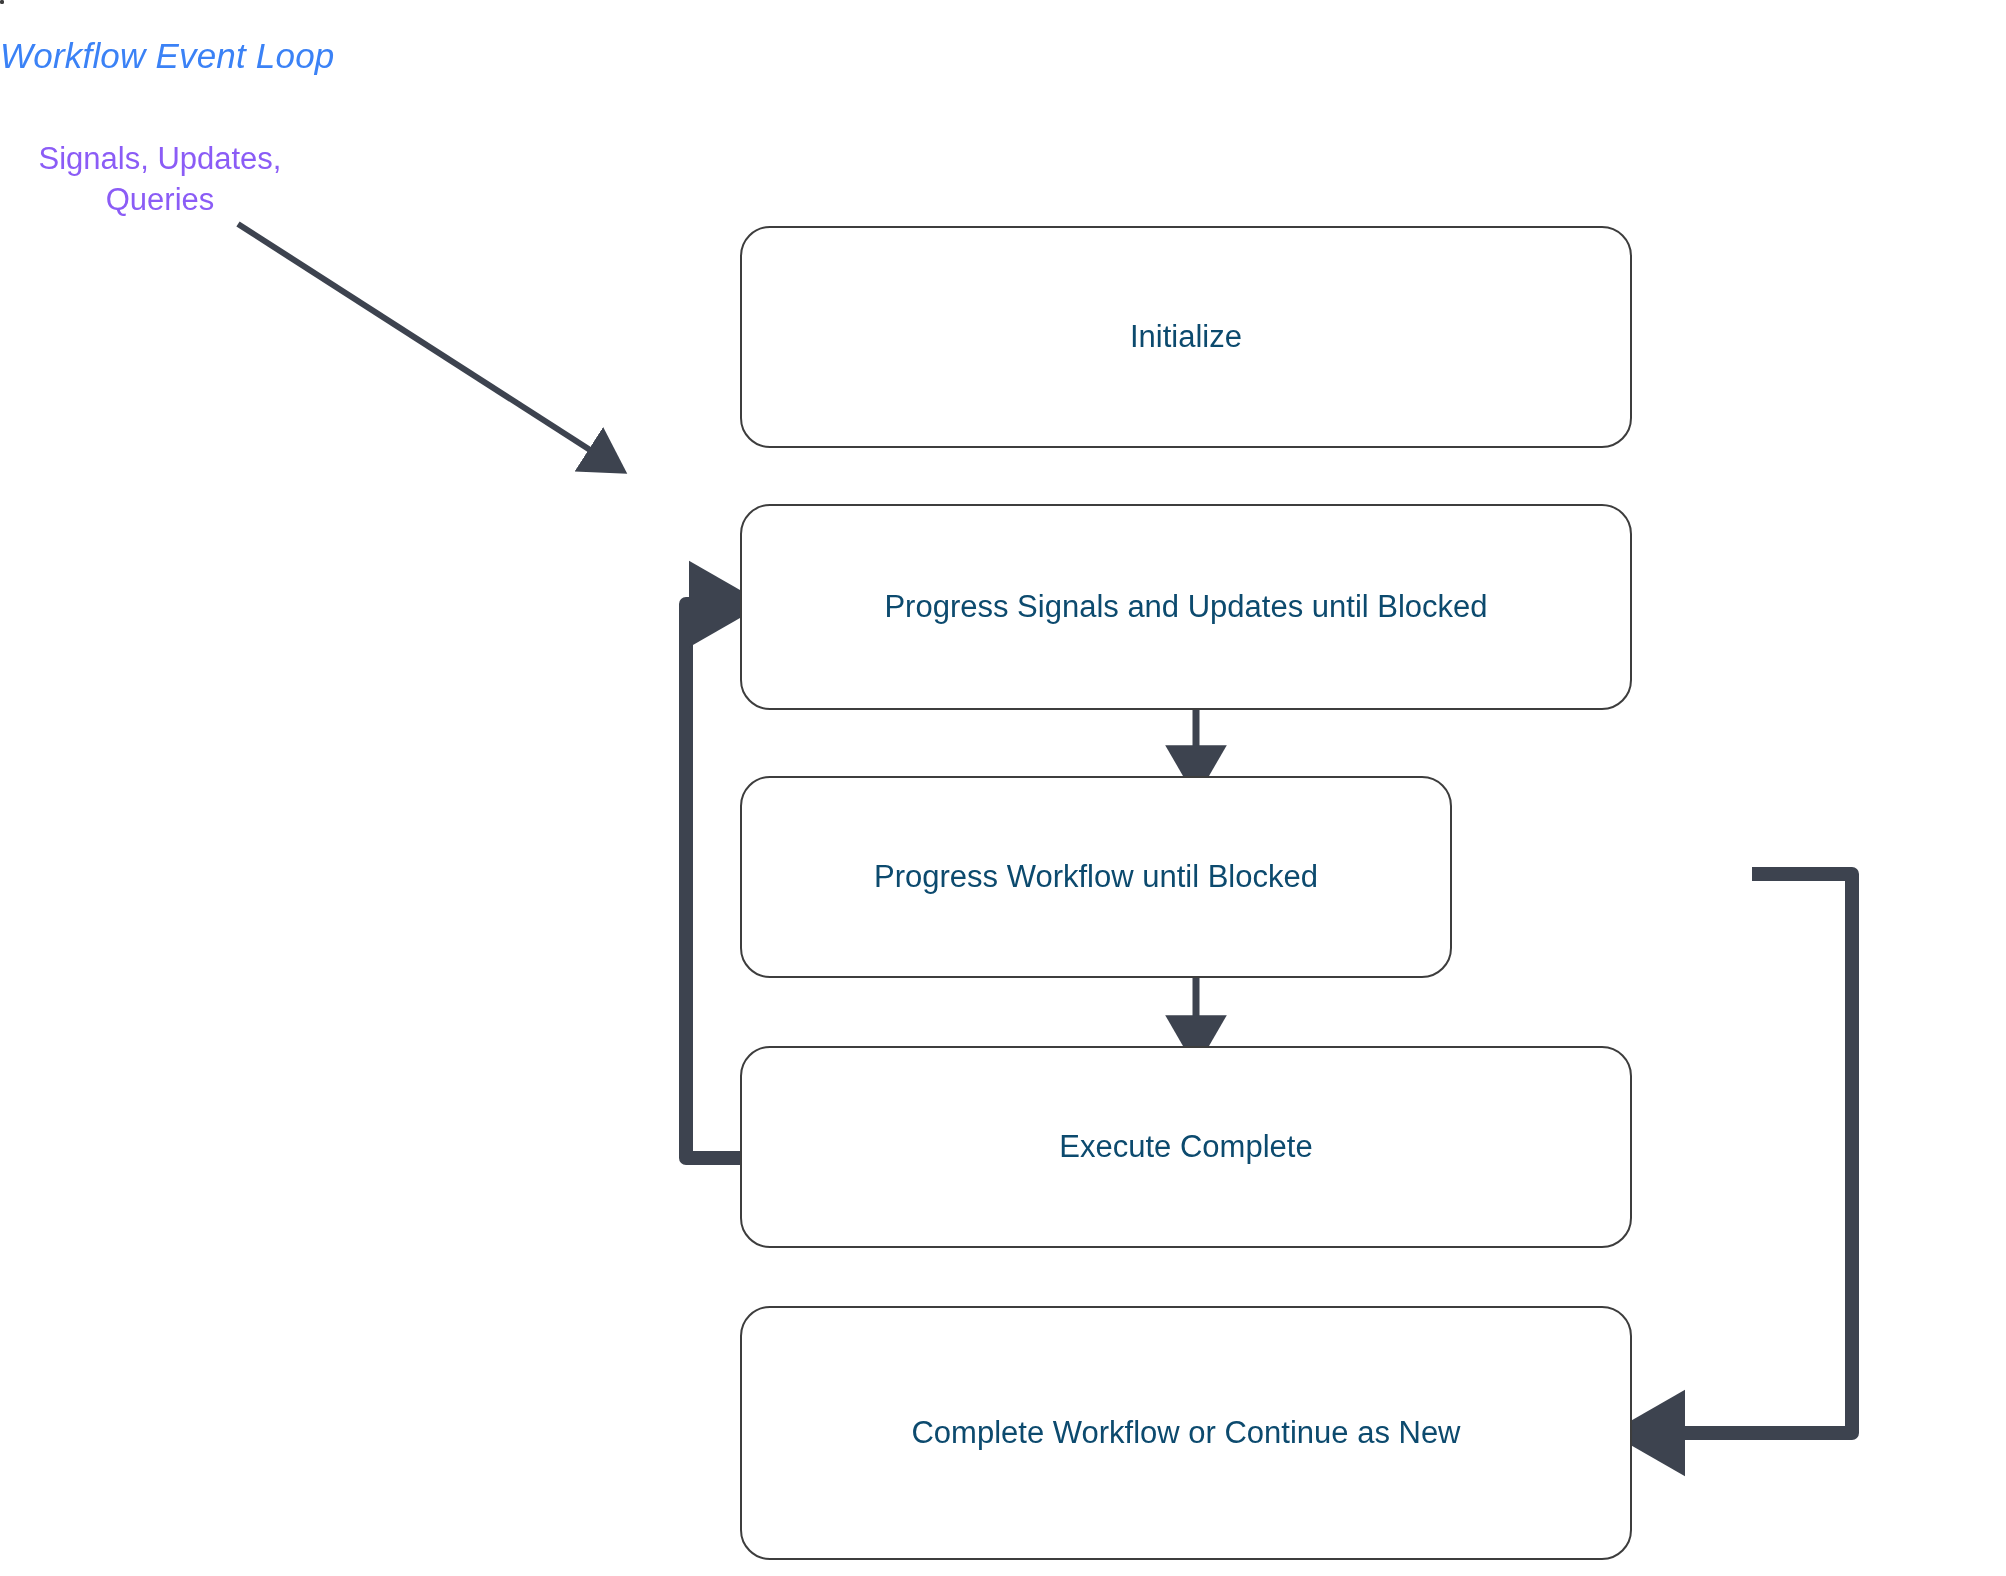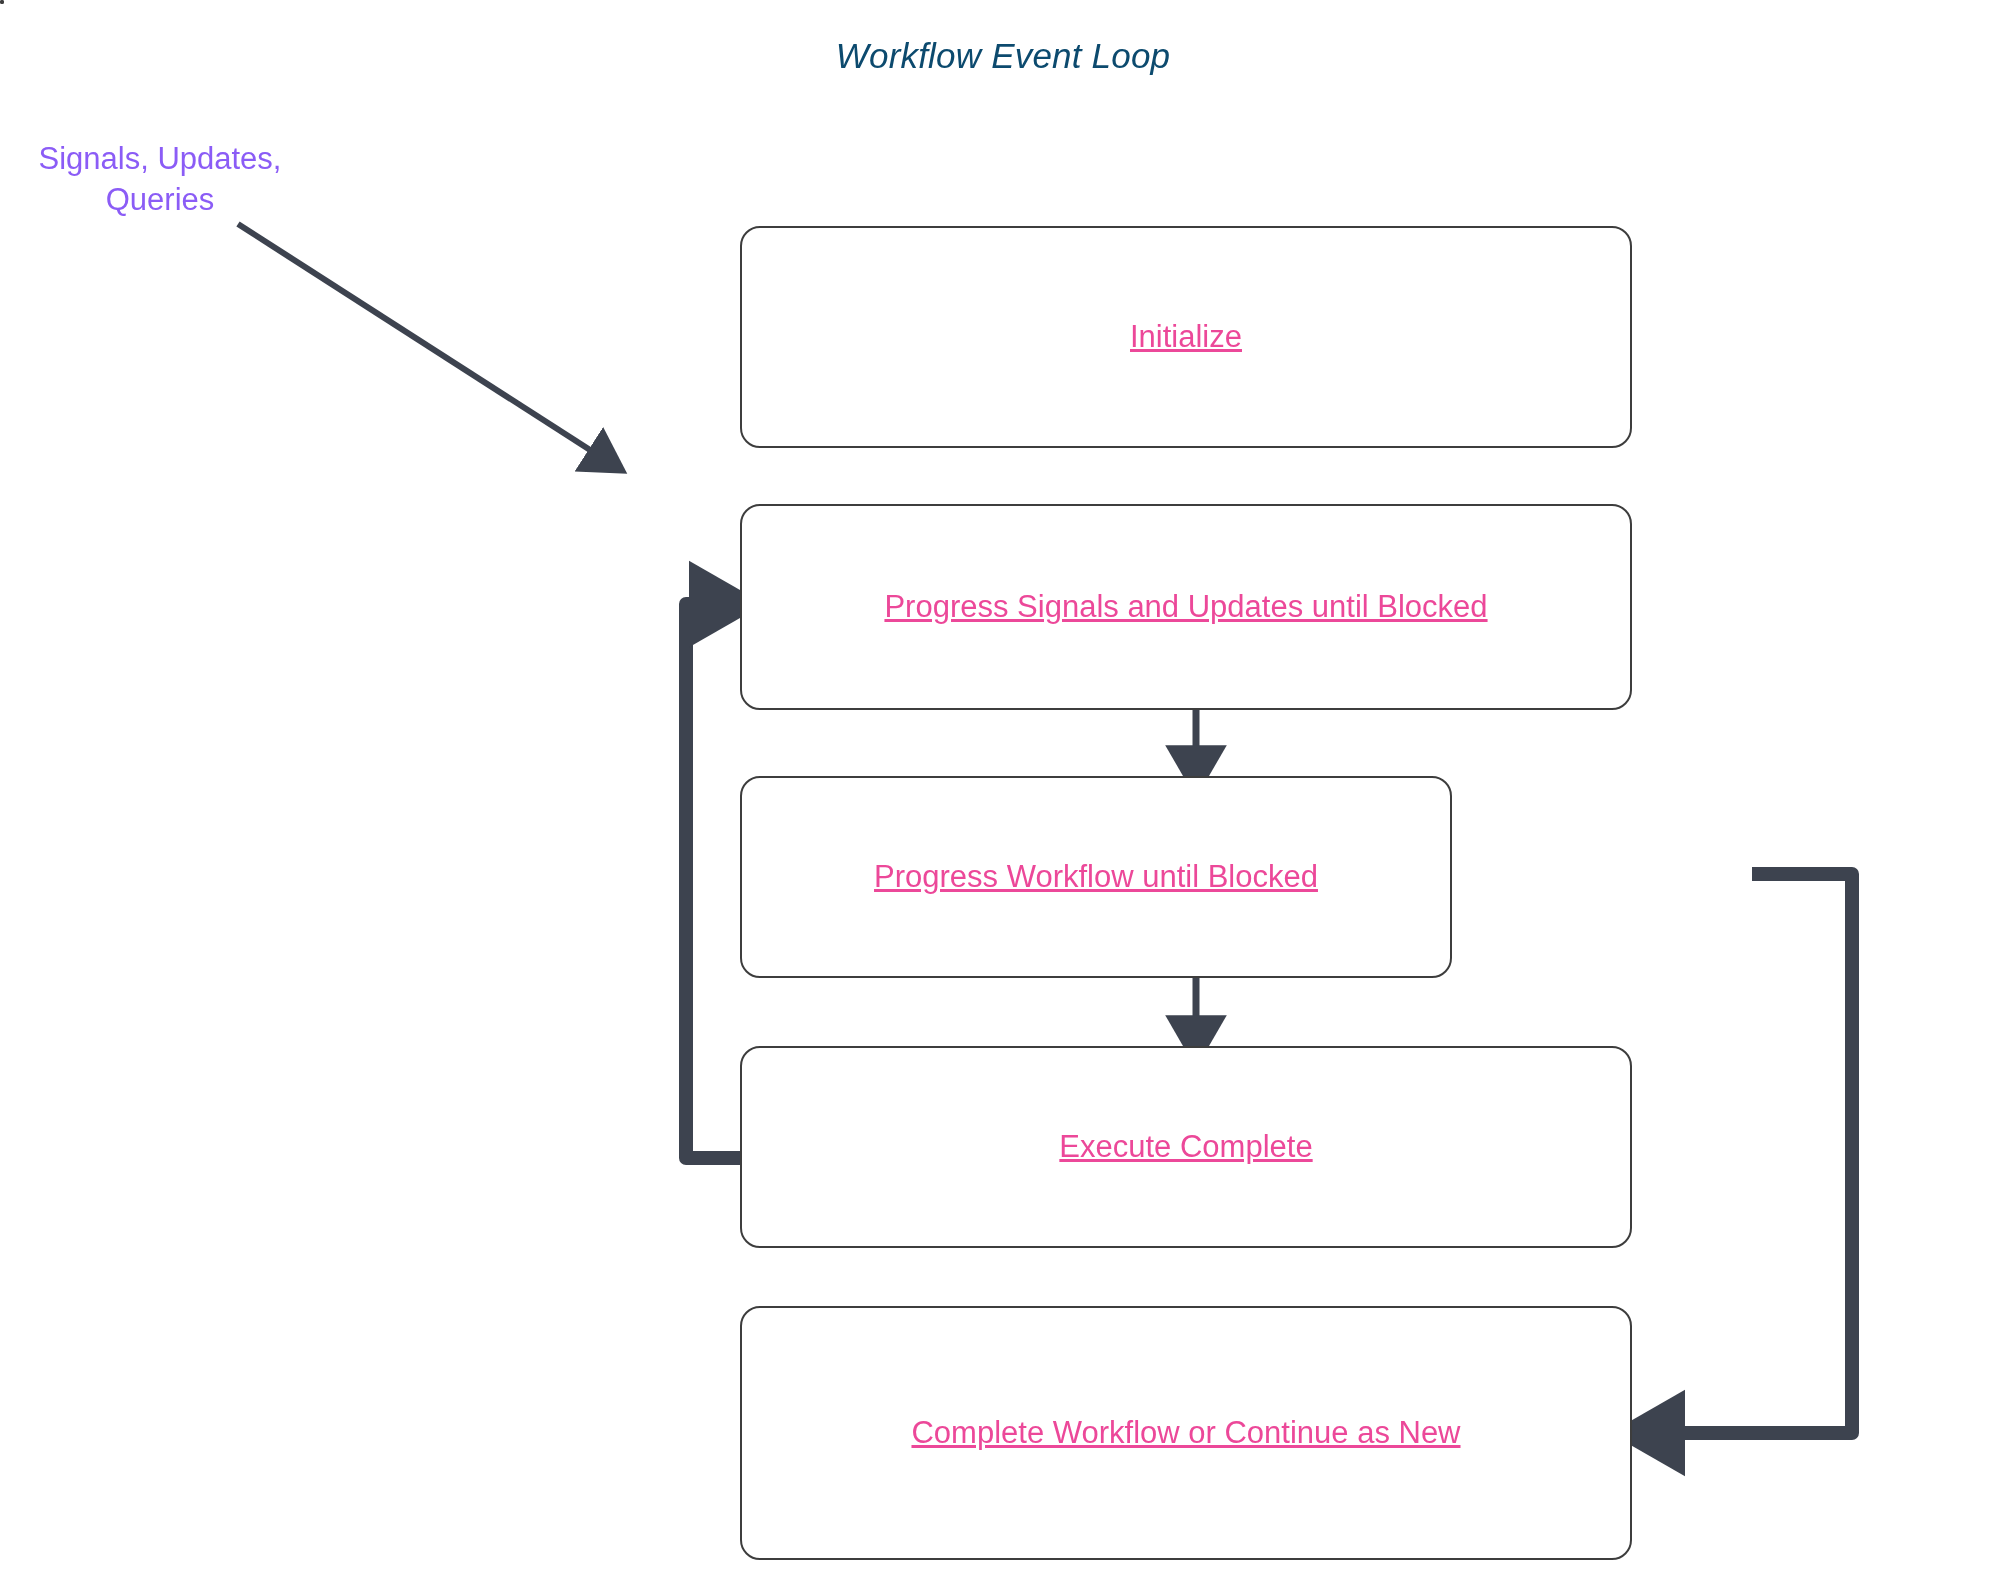--- a/index.html
+++ b/index.html
@@ -26,50 +26,49 @@
     top: 0;
     width: 2006px;
     height: 1576px;
     pointer-events: none;
   }
   .diagram-title {
     position: absolute;
     left: 0;
     top: 36px;
     width: 2006px;
-    text-align: center;
+    text-align: left;
     font-style: italic;
     font-size: 35px;
-    color: #0c4a6e;
+    color: #3b82f6;
     letter-spacing: 0.2px;
   }
   .input-label {
     position: absolute;
     left: 10px;
     top: 138px;
     width: 300px;
     text-align: center;
     font-size: 31px;
     line-height: 41px;
     color: #8b5cf6;
     white-space: pre-line;
   }
   .node {
     position: absolute;
     box-sizing: border-box;
     border: 2px solid #3d3d3d;
-    border-radius: 20px;
+    border-radius: 30px;
     background: #ffffff;
     display: flex;
     align-items: center;
     justify-content: center;
     font-size: 31px;
-    color: #ec4899;
+    color: #0c4a6e;
     text-align: center;
-    text-decoration: underline;
   }
   .loop-container {
     position: absolute;
     box-sizing: border-box;
     border: 2px dashed #3d3d3d;
     border-radius: 12px;
     background: transparent;
   }
   .node-initialize   { left: 740px; top: 226px;  width: 892px; height: 222px; }
   .node-progress-su  { left: 740px; top: 504px;  width: 892px; height: 206px; }

